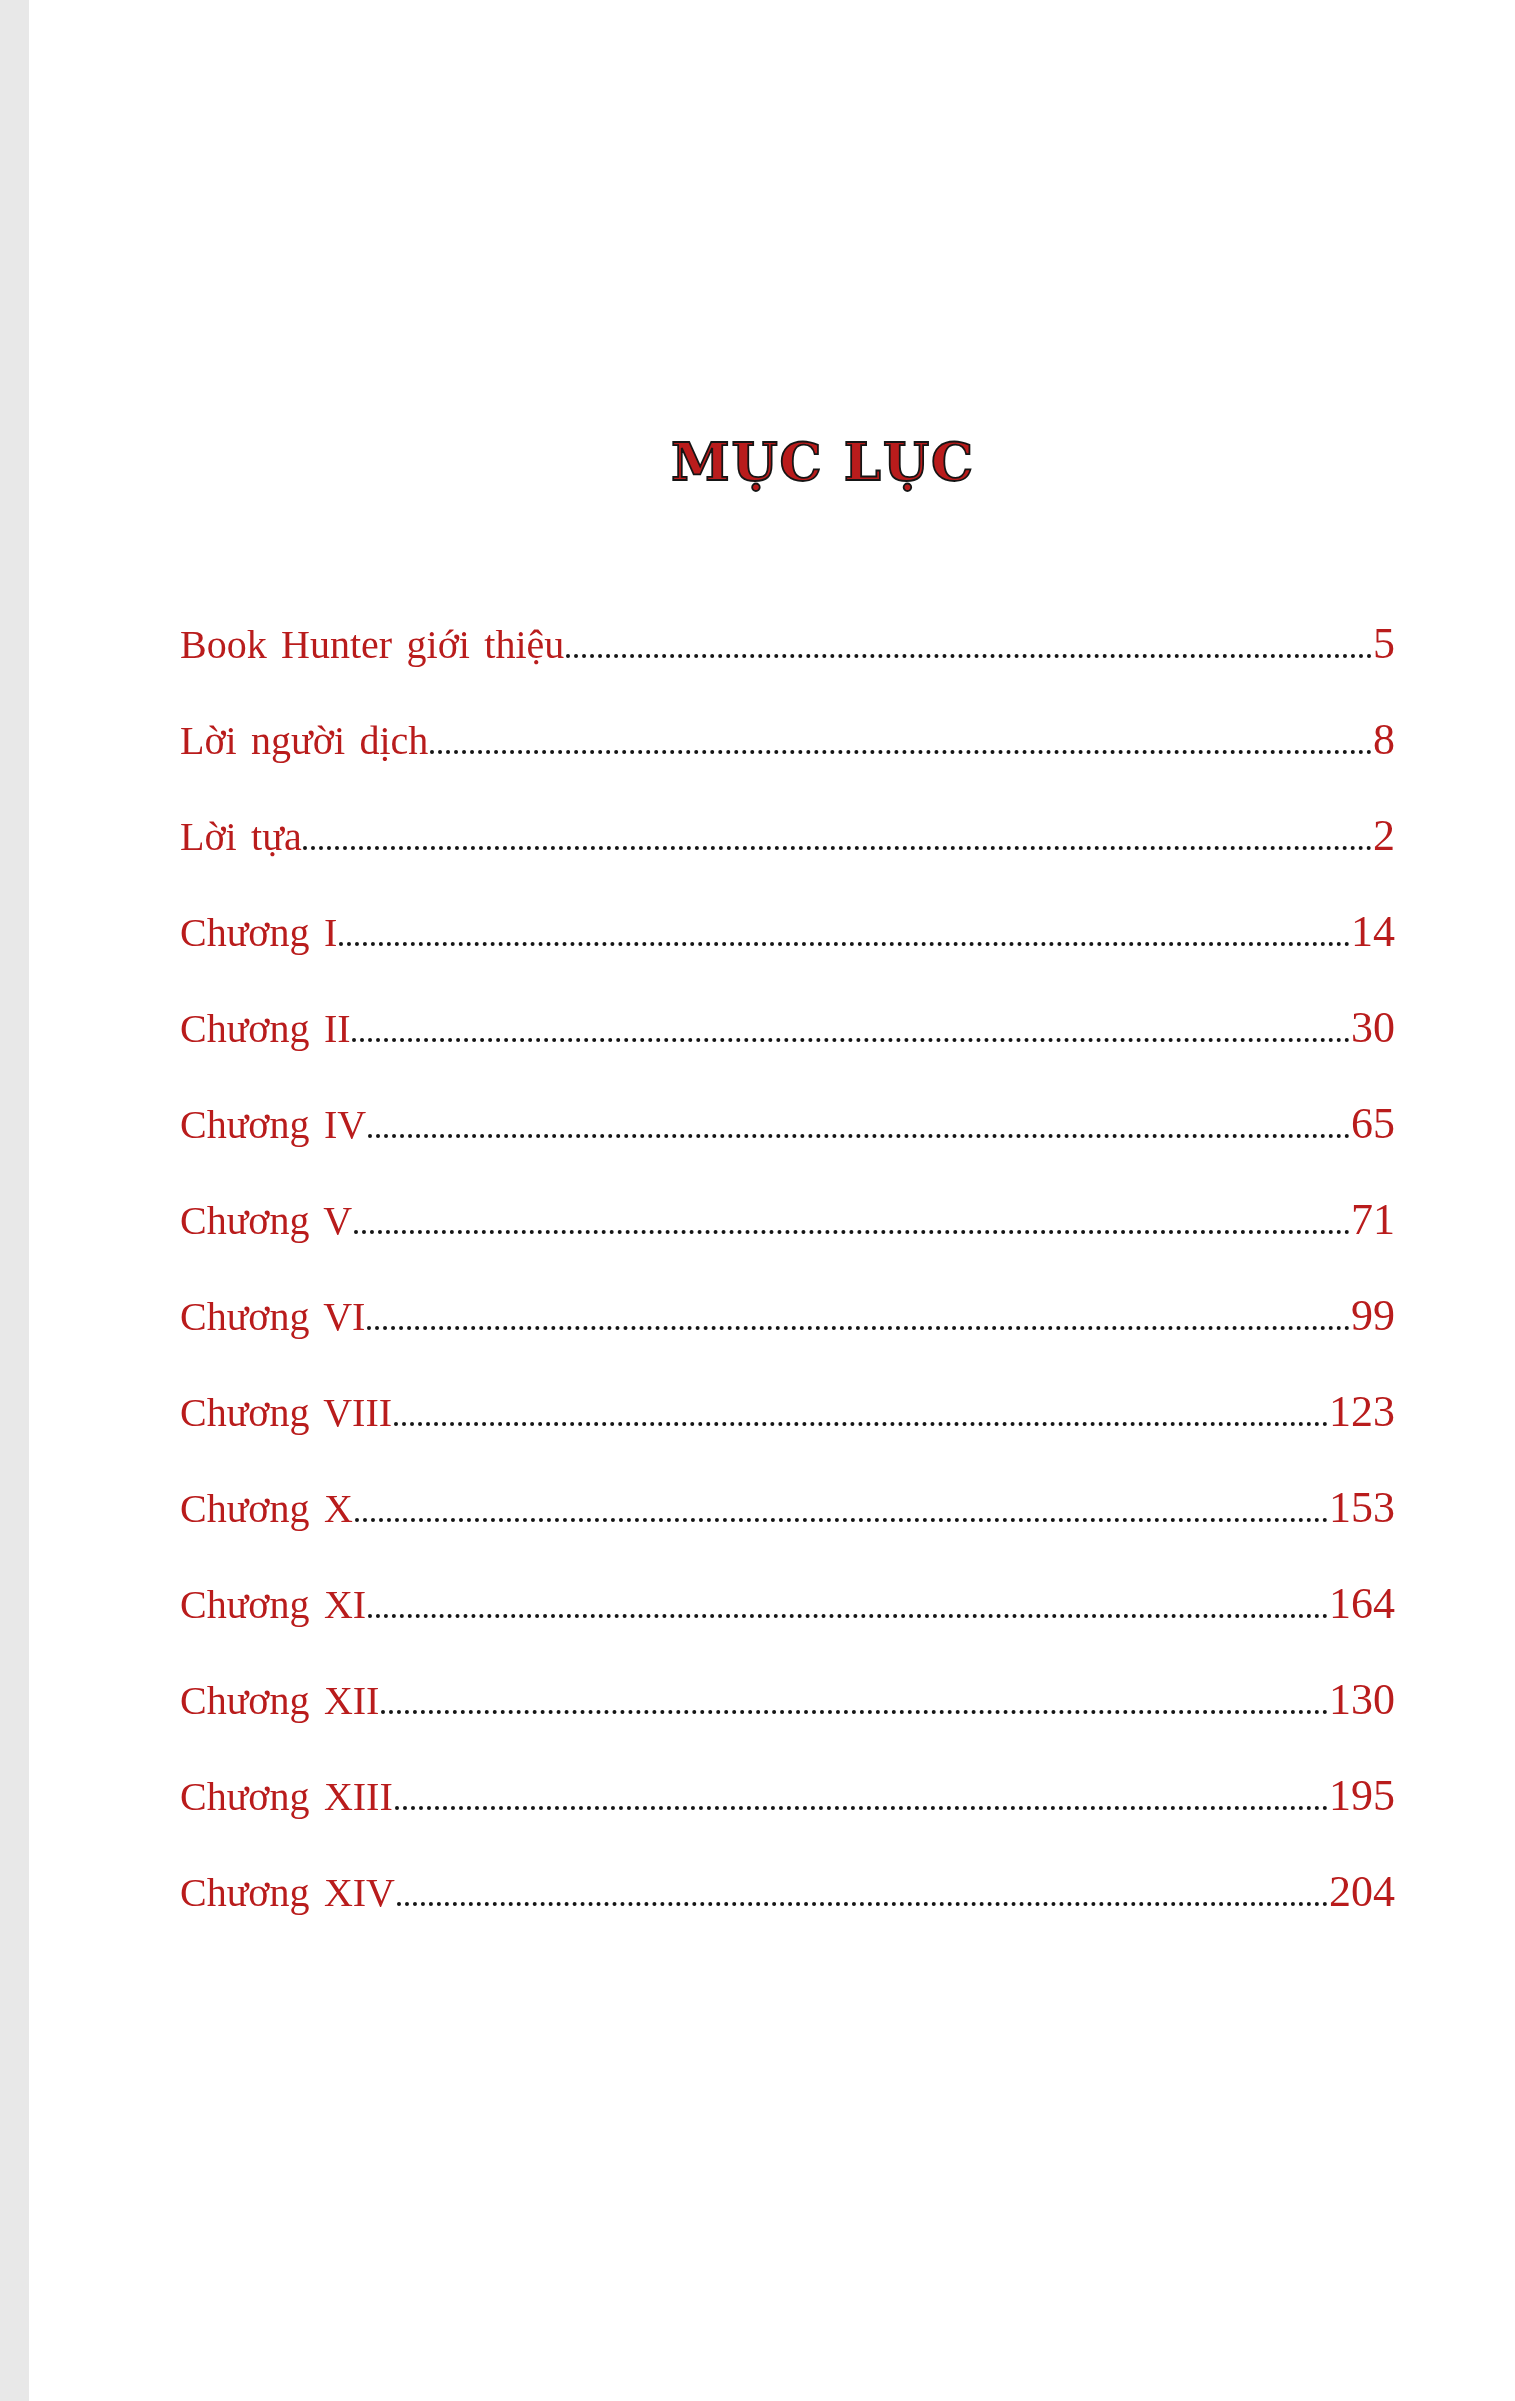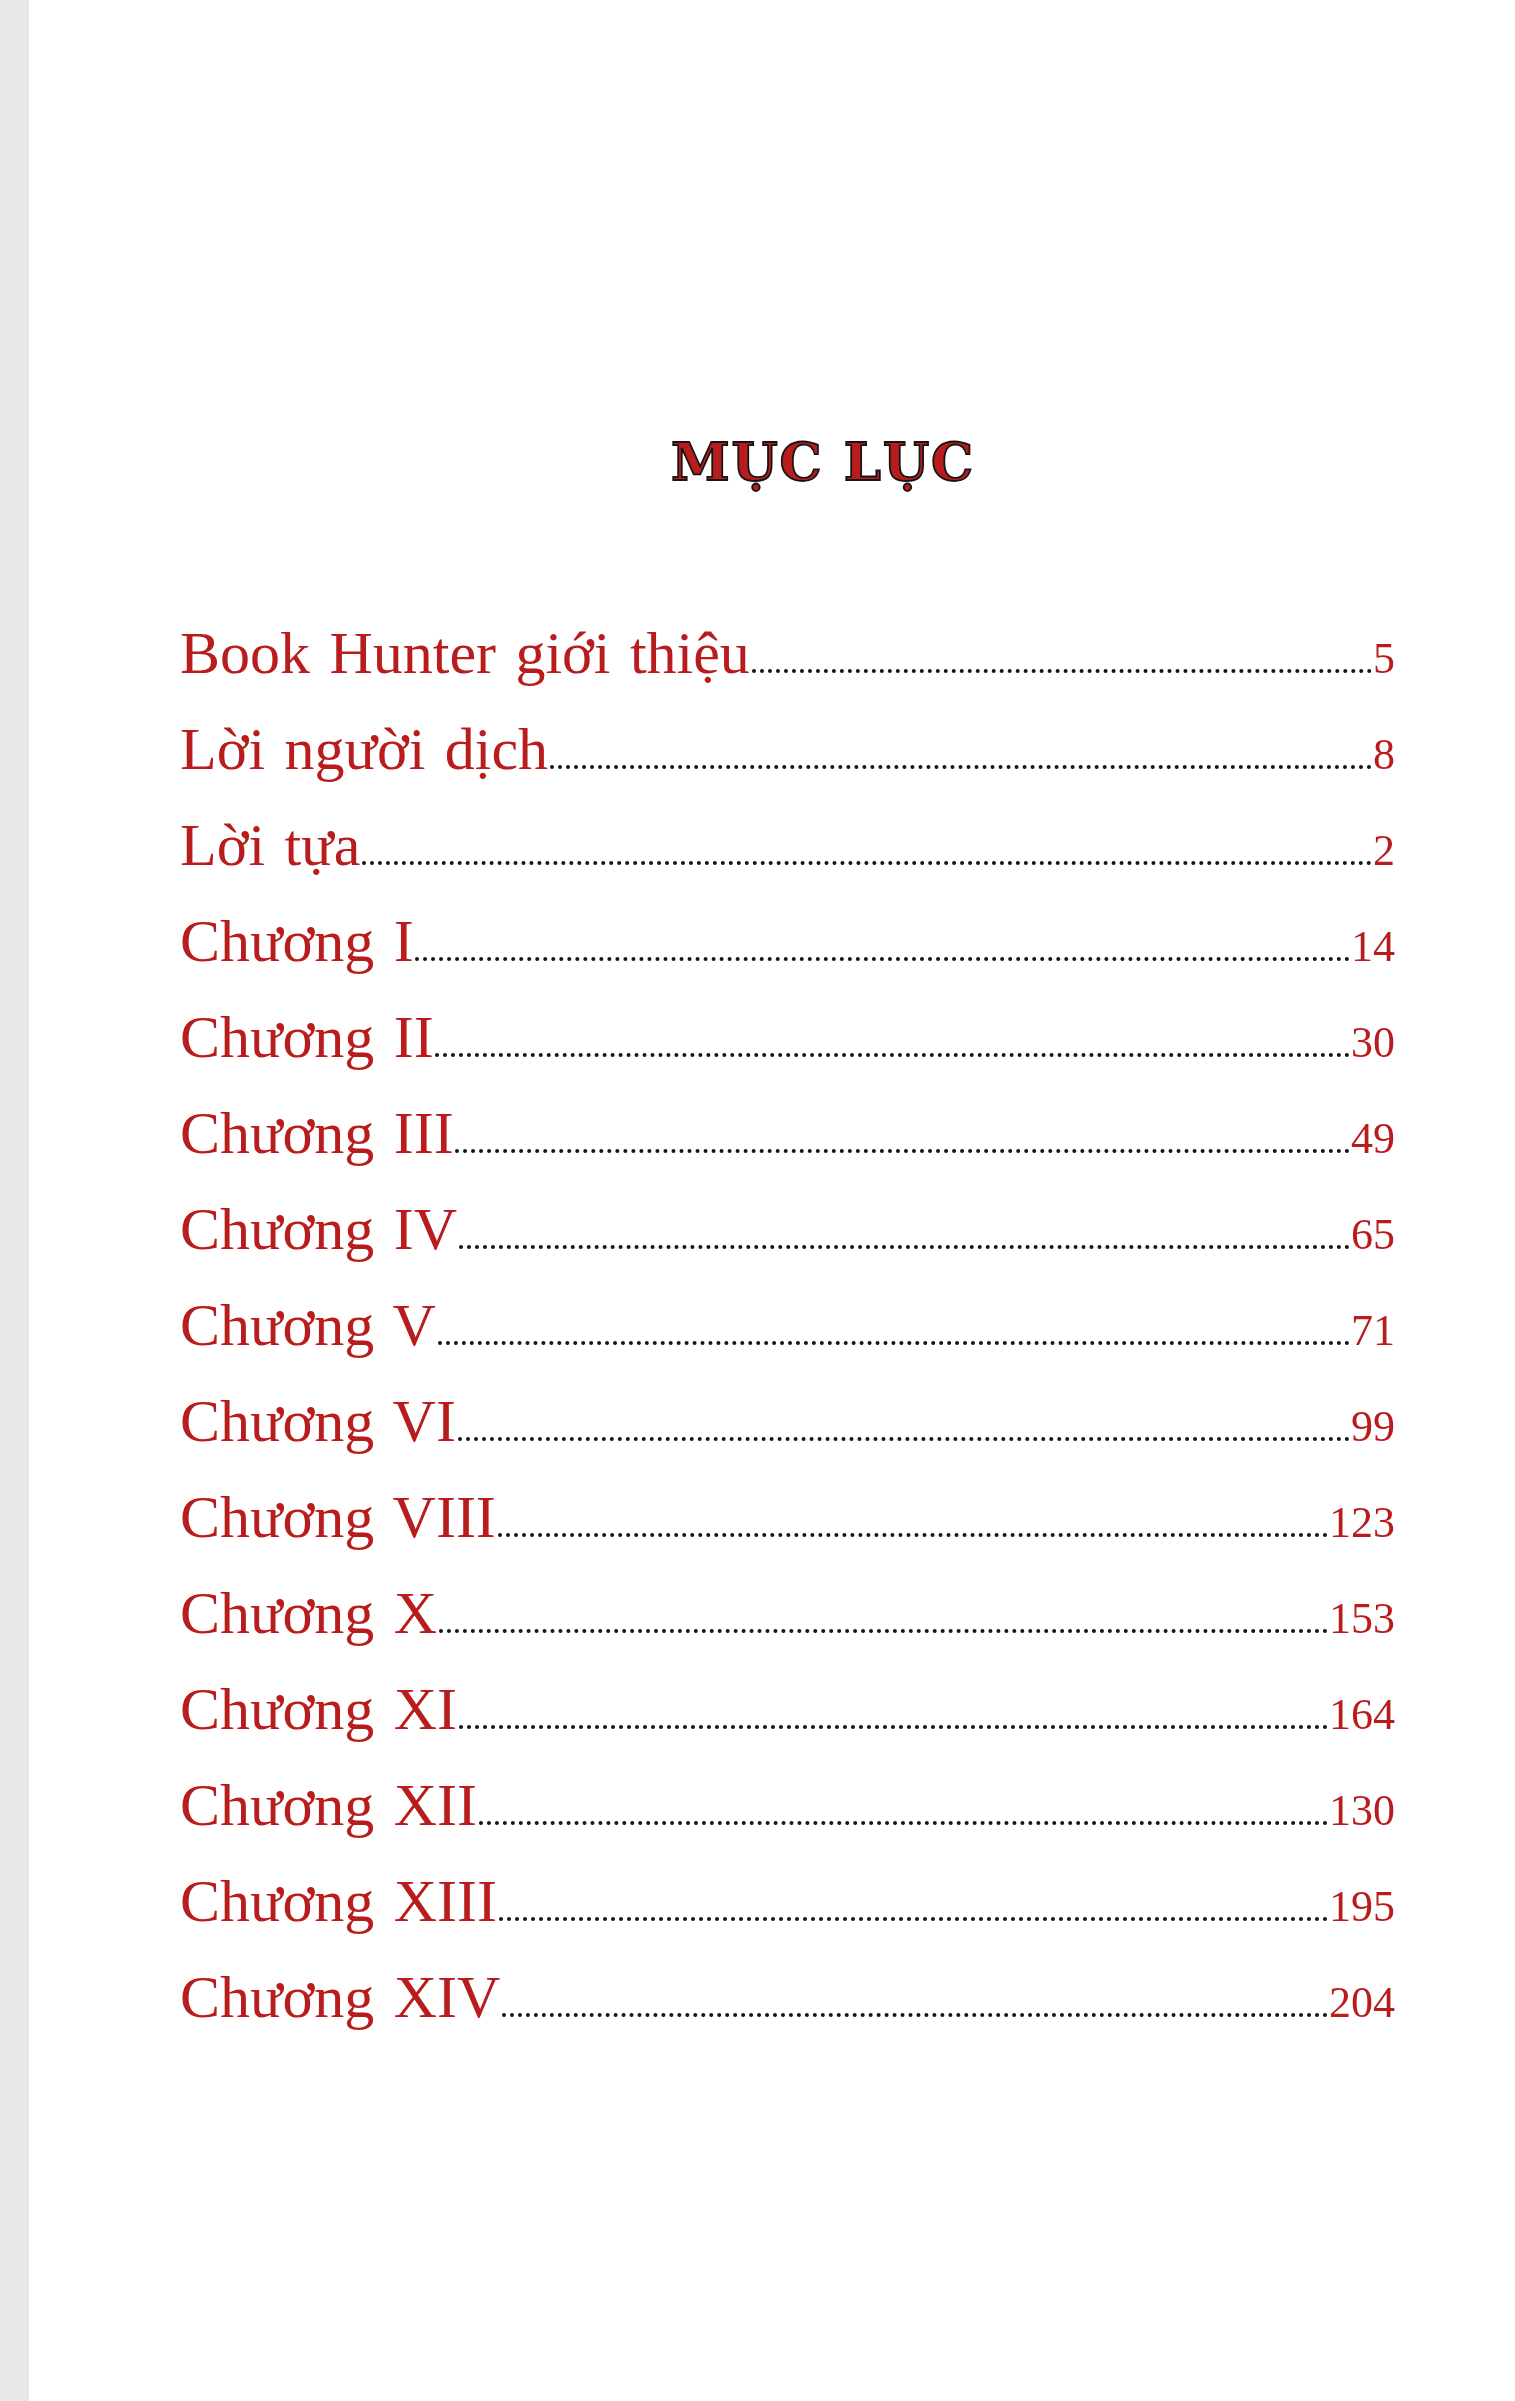--- a/index.html
+++ b/index.html
@@ -32,21 +32,21 @@
     top: 620px;
     left: 151px;
     width: 1215px;
   }
   .row {
     display: flex;
     align-items: baseline;
     height: 96px;
   }
   .label {
-    font-size: 60px;
+    font-size: 40px;
     line-height: 1.1;
     white-space: nowrap;
     word-spacing: 4.4px;
     text-align: center;
   }
   .leader {
     flex: 1 1 auto;
     height: 26.6px;
     margin: 0 0.9px 0 1.8px;
     border-bottom: 4.4px dotted #151515;
@@ -89,25 +89,20 @@
       <span class="leader"></span>
       <span class="pagenum">14</span>
     </div>
 
     <div class="row">
       <span class="label">Chương II</span>
       <span class="leader"></span>
       <span class="pagenum">30</span>
     </div>
 
-    <div class="row">
-      <span class="label">Chương III</span>
-      <span class="leader"></span>
-      <span class="pagenum">49</span>
-    </div>
 
     <div class="row">
       <span class="label">Chương IV</span>
       <span class="leader"></span>
       <span class="pagenum">65</span>
     </div>
 
     <div class="row">
       <span class="label">Chương V</span>
       <span class="leader"></span>

